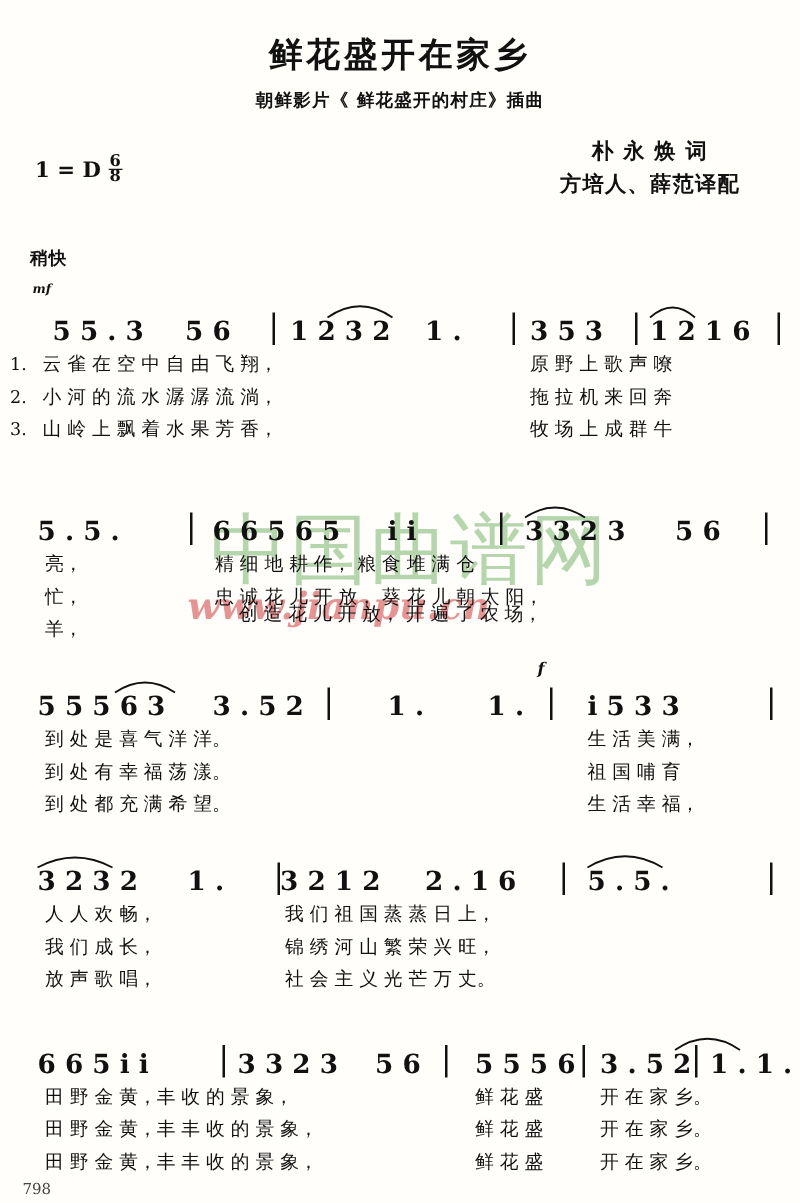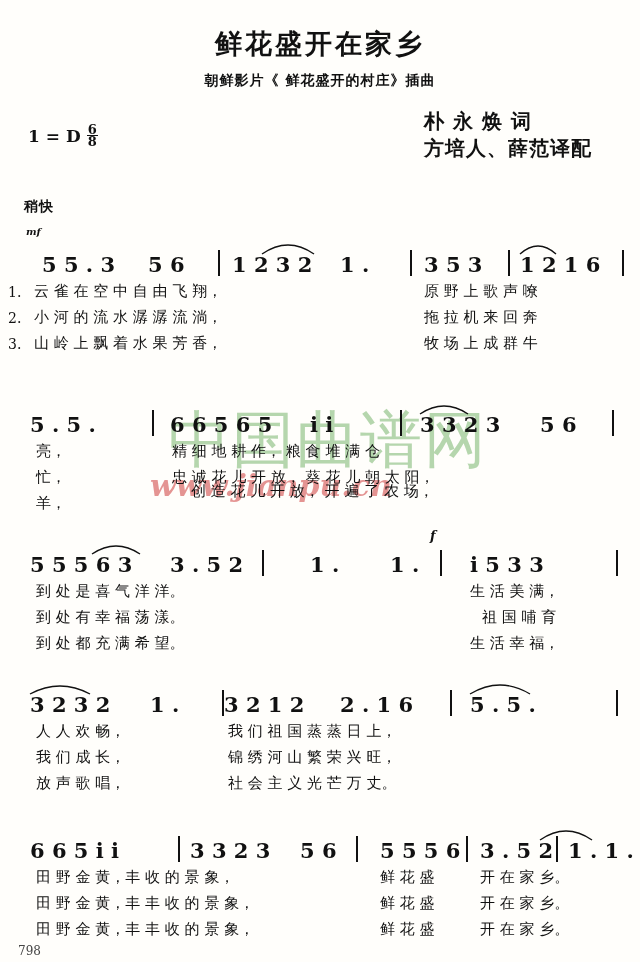--- a/index.html
+++ b/index.html
@@ -29,23 +29,23 @@
     font-size:14px;
     letter-spacing:1px;
     margin-top:10px;
   }
   .credits{
     position:absolute;
     right:48px;
     top:108px;
     font-family:"DejaVu Serif","Liberation Serif",serif;
     font-weight:bold;
-    font-size:20px;
+    font-size:17px;
     line-height:27px;
-    text-align:left;
+    text-align:center;
     letter-spacing:1px;
   }
   .keysig{
     position:absolute;
     left:28px;top:126px;
     font-family:"DejaVu Serif","Liberation Serif",serif;
     font-size:17px;
     font-weight:bold;
   }
   .keysig .frac{
@@ -218,21 +218,21 @@
     <div class="notes" style="position:absolute;left:310px;top:0;">1 .</div>
     <div class="notes" style="position:absolute;left:390px;top:0;">1 .</div>
     <div class="notes" style="position:absolute;left:470px;top:0;">i  5 3  3</div>
     <div class="barline" style="left:262px;top:-2px;"></div>
     <div class="barline" style="left:440px;top:-2px;"></div>
     <div class="barline" style="left:616px;top:-2px;"></div>
 
     <div class="lyricline" style="left:36px;top:30px;">到  处 是    喜    气  洋     洋。</div>
     <div class="lyricline" style="left:470px;top:30px;">生  活  美 满，</div>
     <div class="lyricline" style="left:36px;top:56px;">到  处 有    幸    福  荡     漾。</div>
-    <div class="lyricline" style="left:470px;top:56px;margin-left:12px;">祖  国  哺 育</div>
+    <div class="lyricline" style="left:470px;top:56px;">祖  国  哺 育</div>
     <div class="lyricline" style="left:36px;top:82px;">到  处 都    充    满  希     望。</div>
     <div class="lyricline" style="left:470px;top:82px;">生  活  幸 福，</div>
   </div>
 
   <div class="system" style="top:692px;">
     <svg width="640" height="30" style="position:absolute;left:0;top:-16px;">
       <path d="M30 18 Q60 2 90 18" stroke="#111" stroke-width="1.4" fill="none"></path>
       <path d="M470 18 Q500 0 530 18" stroke="#111" stroke-width="1.4" fill="none"></path>
     </svg>
     <div class="notes" style="position:absolute;left:30px;top:0;">3  2  3  2</div>

